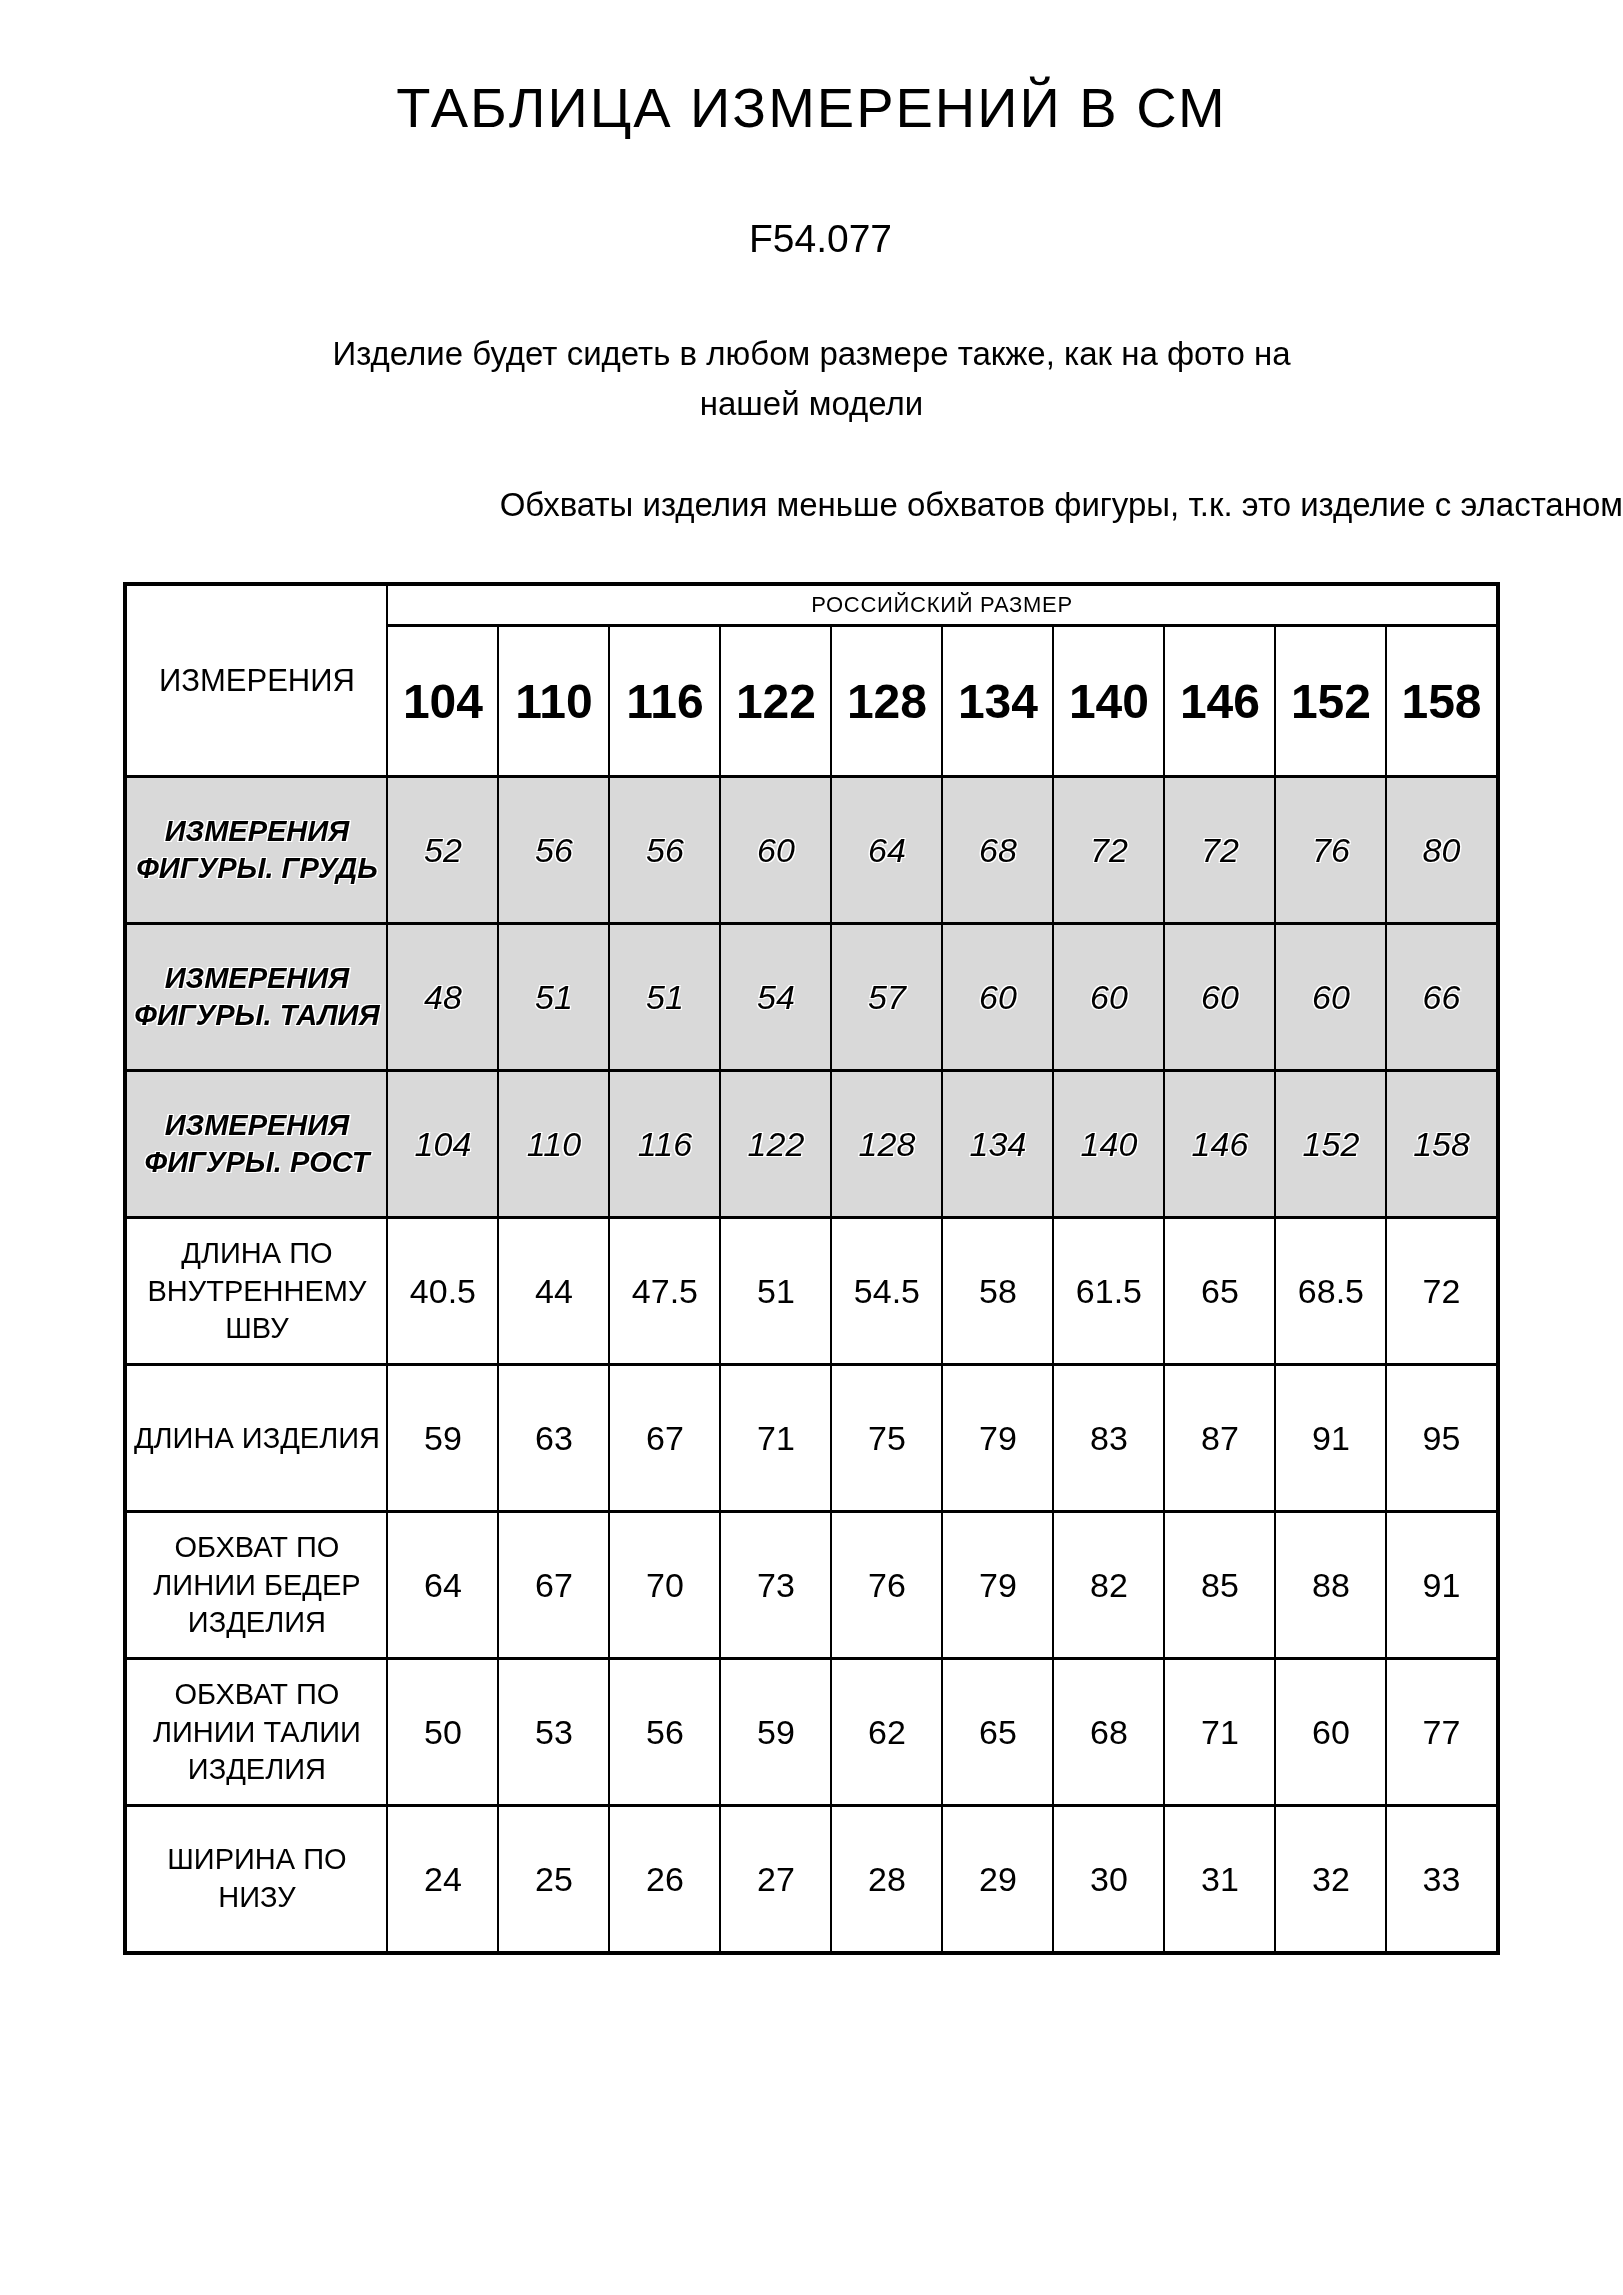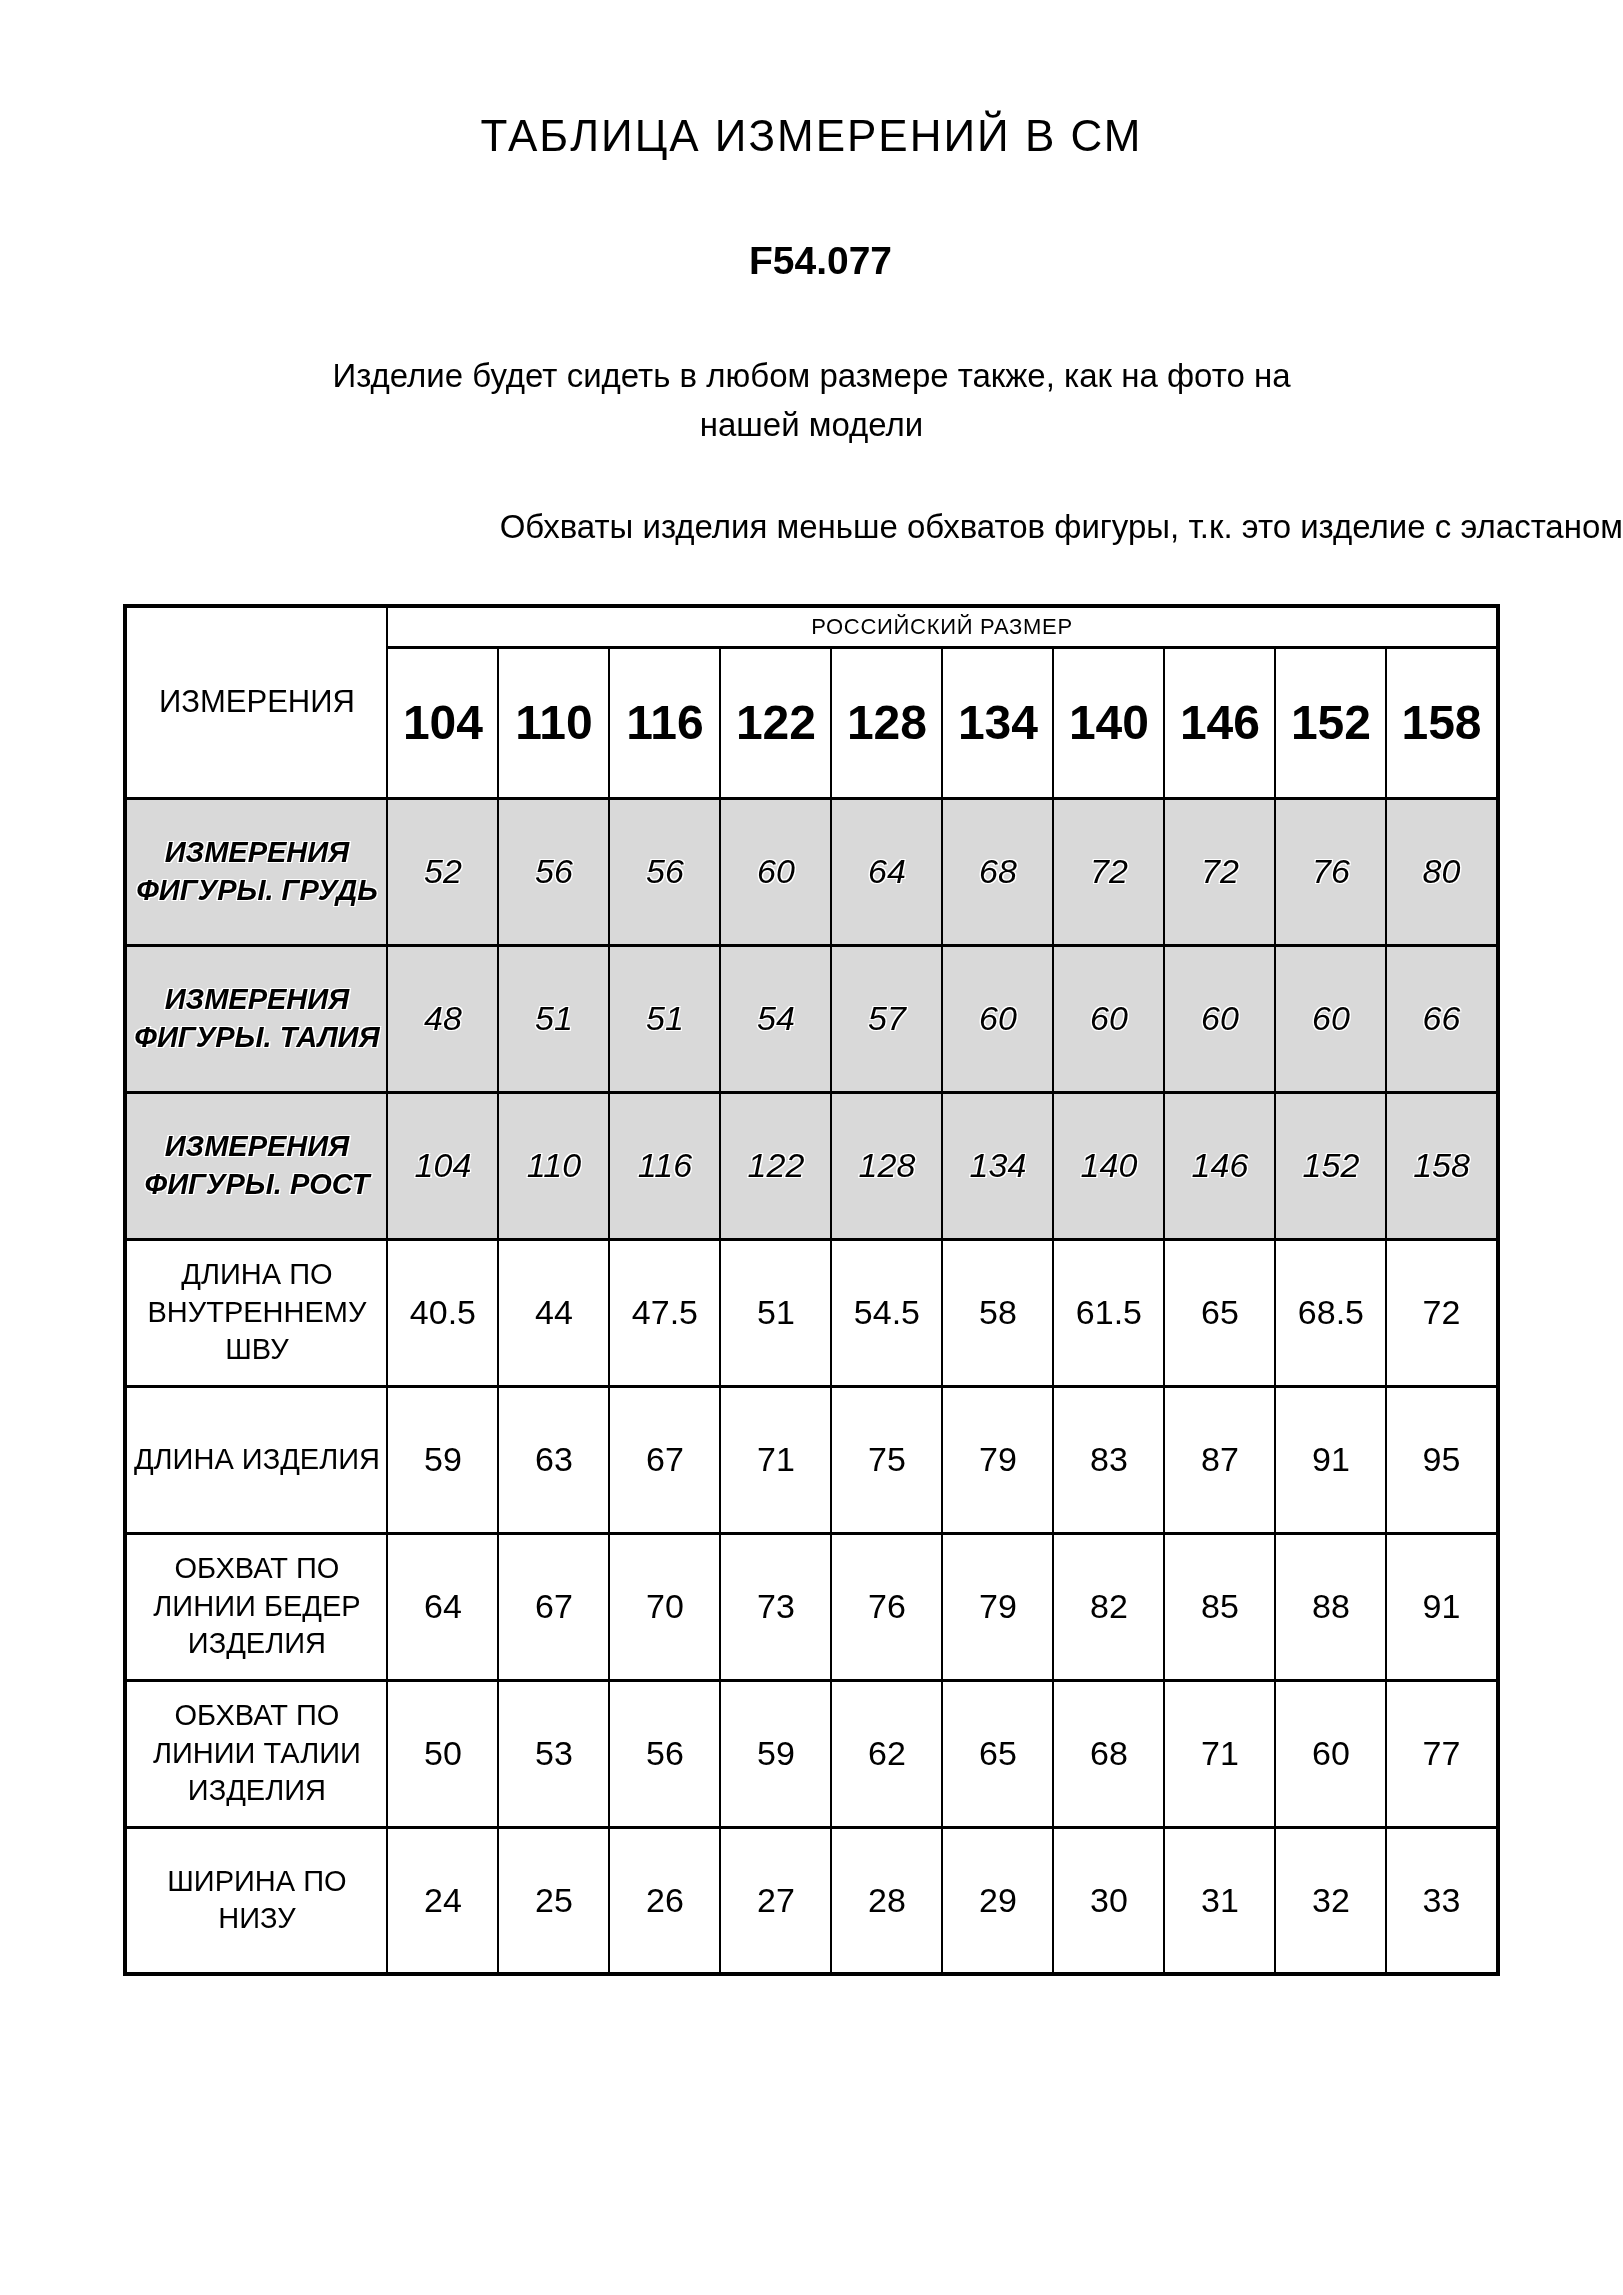--- a/index.html
+++ b/index.html
@@ -10,32 +10,32 @@
   body {
     width: 1623px;
     height: 2295px;
     position: relative;
     font-family: "Liberation Sans", sans-serif;
     color: #000000;
     overflow: hidden;
   }
   .page-title {
     margin: 0;
-    padding-top: 111px;
-    text-align: center;
-    font-size: 44px;
+    padding-top: 76px;
+    text-align: center;
+    font-size: 56px;
     font-weight: 400;
     letter-spacing: 2px;
     line-height: 1.15;
   }
   .model-code {
     margin-top: 77px;
     text-align: center;
     font-size: 39px;
-    font-weight: 700;
+    font-weight: 400;
     padding-left: 18px;
   }
   .note-primary {
     margin: 68px auto 0;
     text-align: center;
     font-size: 33px;
     line-height: 1.5;
     white-space: pre-line;
   }
   .note-secondary {

